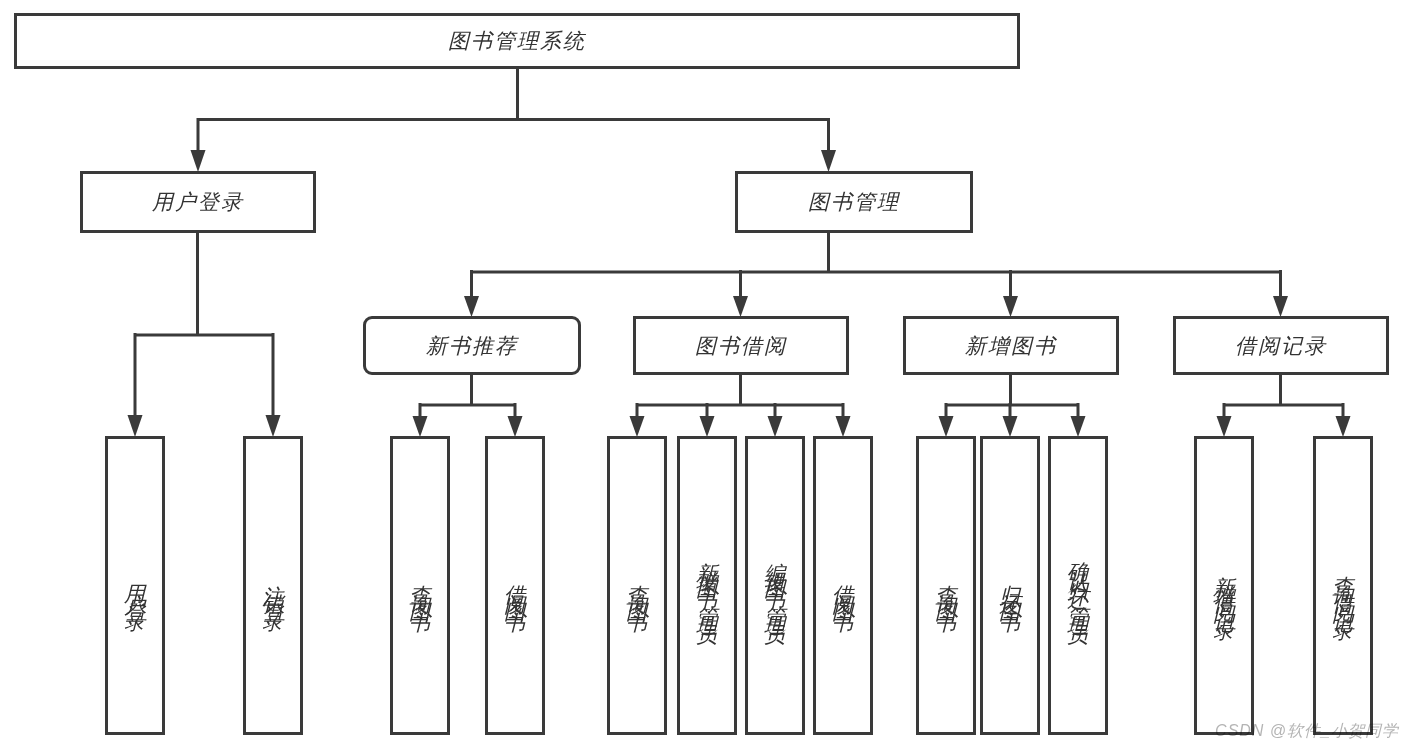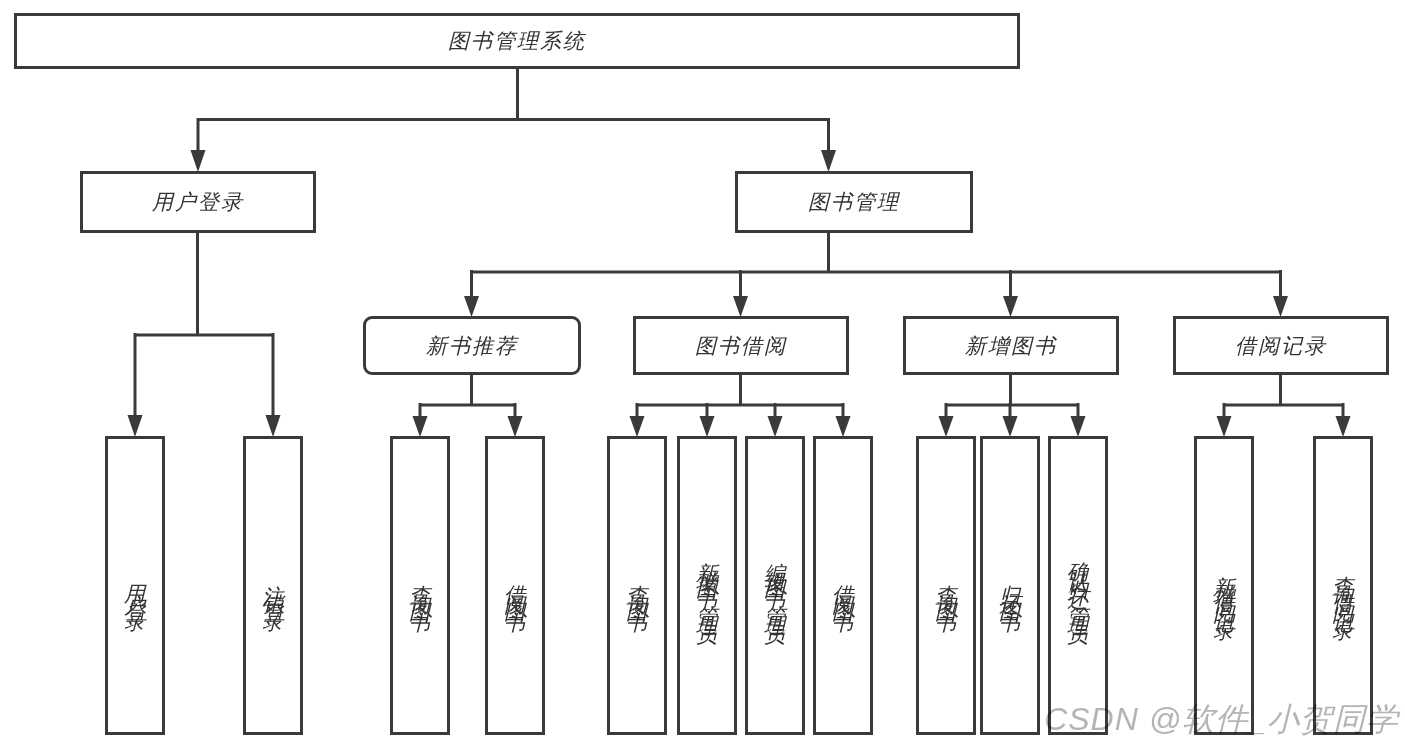--- a/index.html
+++ b/index.html
@@ -67,21 +67,21 @@
   .lf7  { left: 813px; }
   .lf8  { left: 916px; }
   .lf9  { left: 980px; }
   .lf10 { left: 1048px; }
   .lf11 { left: 1194px; }
   .lf12 { left: 1313px; }
   #watermark {
     position: absolute;
     right: 6px;
     bottom: 5px;
-    font-size: 32px;
+    font-size: 16px;
     color: #b4b4b4;
     letter-spacing: 1px;
     z-index: 5;
     mix-blend-mode: multiply;
     white-space: nowrap;
   }
 </style>
 </head>
 <body>
 

